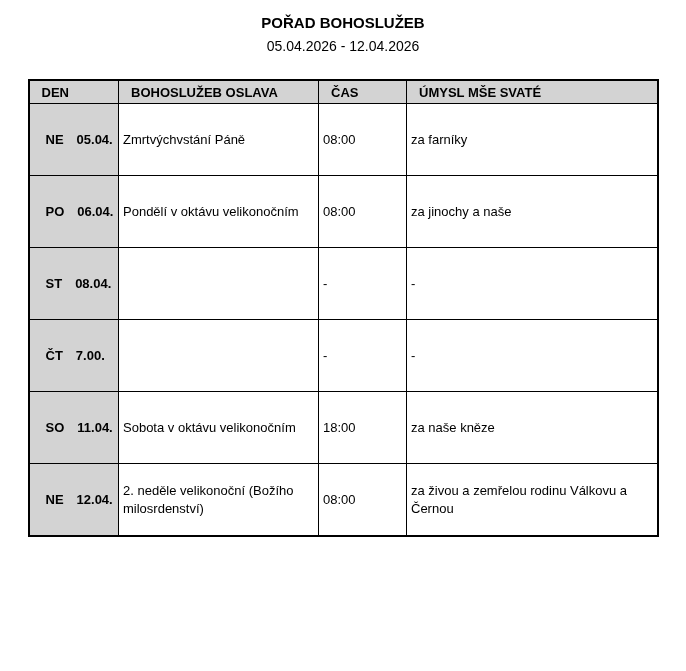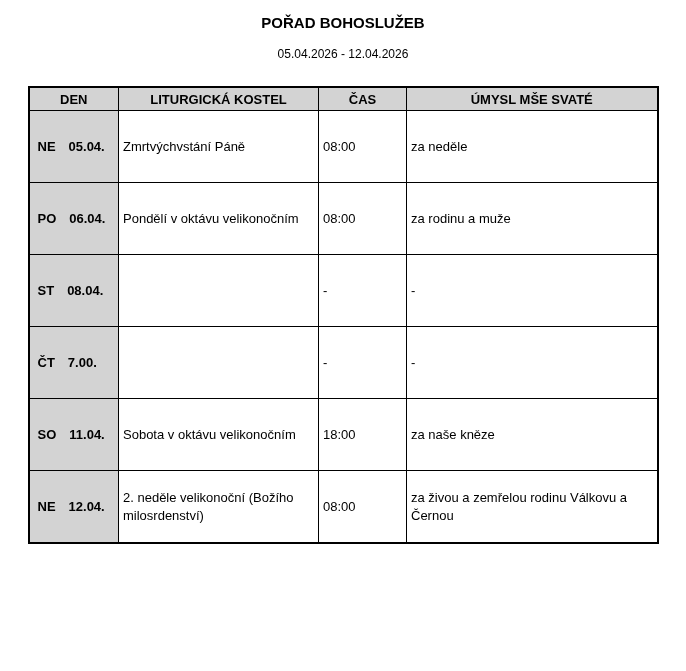--- a/index.html
+++ b/index.html
@@ -18,57 +18,57 @@
   }
   .titles {
     text-align: center;
     line-height: 1.45;
   }
   .title, .subtitle {
     font-size: 15px;
     font-weight: bold;
   }
   .date-range {
-    font-size: 12px;
-    margin-top: 12px;
+    font-size: 14px;
+    margin-top: 2px;
   }
   table.schedule {
     border-collapse: collapse;
     margin: 23px auto 0 auto;
     border: 2px solid #000;
     table-layout: fixed;
     width: 629px;
   }
   col.c-den   { width: 90px; }
   col.c-feast { width: 200px; }
   col.c-time  { width: 88px; }
   col.c-int   { width: 251px; }
   th, td {
     border: 1px solid #000;
     font-size: 13px;
     vertical-align: middle;
   }
   thead th {
     background: var(--header-bg, #d3d3d3);
     font-weight: bold;
-    text-align: center;
+    text-align: left;
     height: 20px;
-    padding: 1px 20px;
+    padding: 1px 12px;
   }
   tbody td {
     height: 67px;
     text-align: left;
     padding: 2px 4px;
     line-height: 1.35;
   }
   td.day-cell {
     background: var(--header-bg, #d3d3d3);
     font-weight: bold;
     text-align: left;
-    padding-left: 8px;
+    padding-left: 16px;
   }
   td.day-cell .day-date {
     margin-left: 13px;
   }
 </style>
 </head>
 <body>
 
 <div class="page">
 
@@ -80,37 +80,37 @@
   <table class="schedule">
     <colgroup>
       <col class="c-den">
         <col class="c-feast">
         <col class="c-time">
         <col class="c-int">
     </colgroup>
     <thead>
       <tr>
         <th>DEN</th>
-        <th>LITURGICKÁ KOSTEL</th>
+        <th>BOHOSLUŽEB OSLAVA</th>
         <th>ČAS</th>
         <th>ÚMYSL MŠE SVATÉ</th>
       </tr>
     </thead>
     <tbody>
       <tr>
         <td class="day-cell"><span>NE</span><span class="day-date">05.04.</span></td>
         <td>Zmrtvýchvstání Páně</td>
         <td>08:00</td>
-        <td>za neděle</td>
+        <td>za farníky</td>
       </tr>
       <tr>
         <td class="day-cell"><span>PO</span><span class="day-date">06.04.</span></td>
         <td>Pondělí v oktávu velikonočním</td>
         <td>08:00</td>
-        <td>za rodinu a muže</td>
+        <td>za jinochy a naše</td>
       </tr>
       <tr>
         <td class="day-cell"><span>ST</span><span class="day-date">08.04.</span></td>
         <td></td>
         <td>-</td>
         <td>-</td>
       </tr>
       <tr>
         <td class="day-cell"><span>ČT</span><span class="day-date">7.00.</span></td>
         <td></td>

